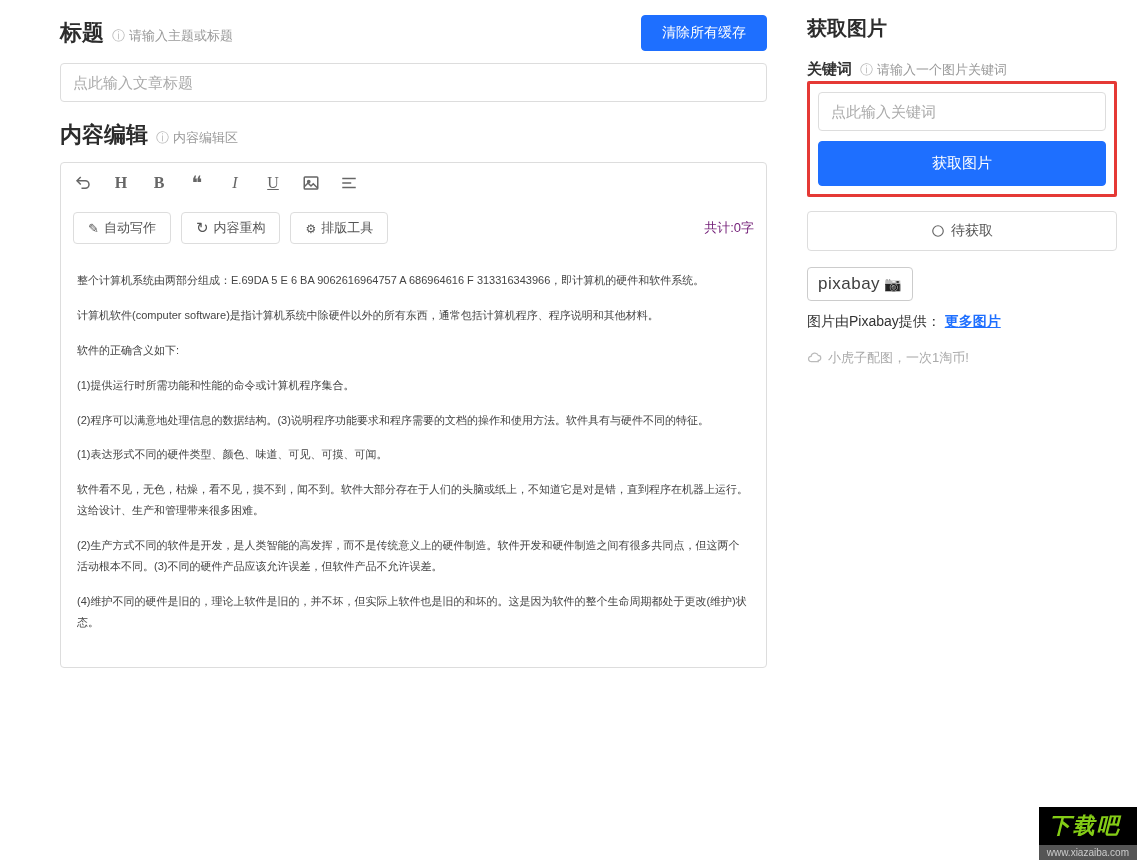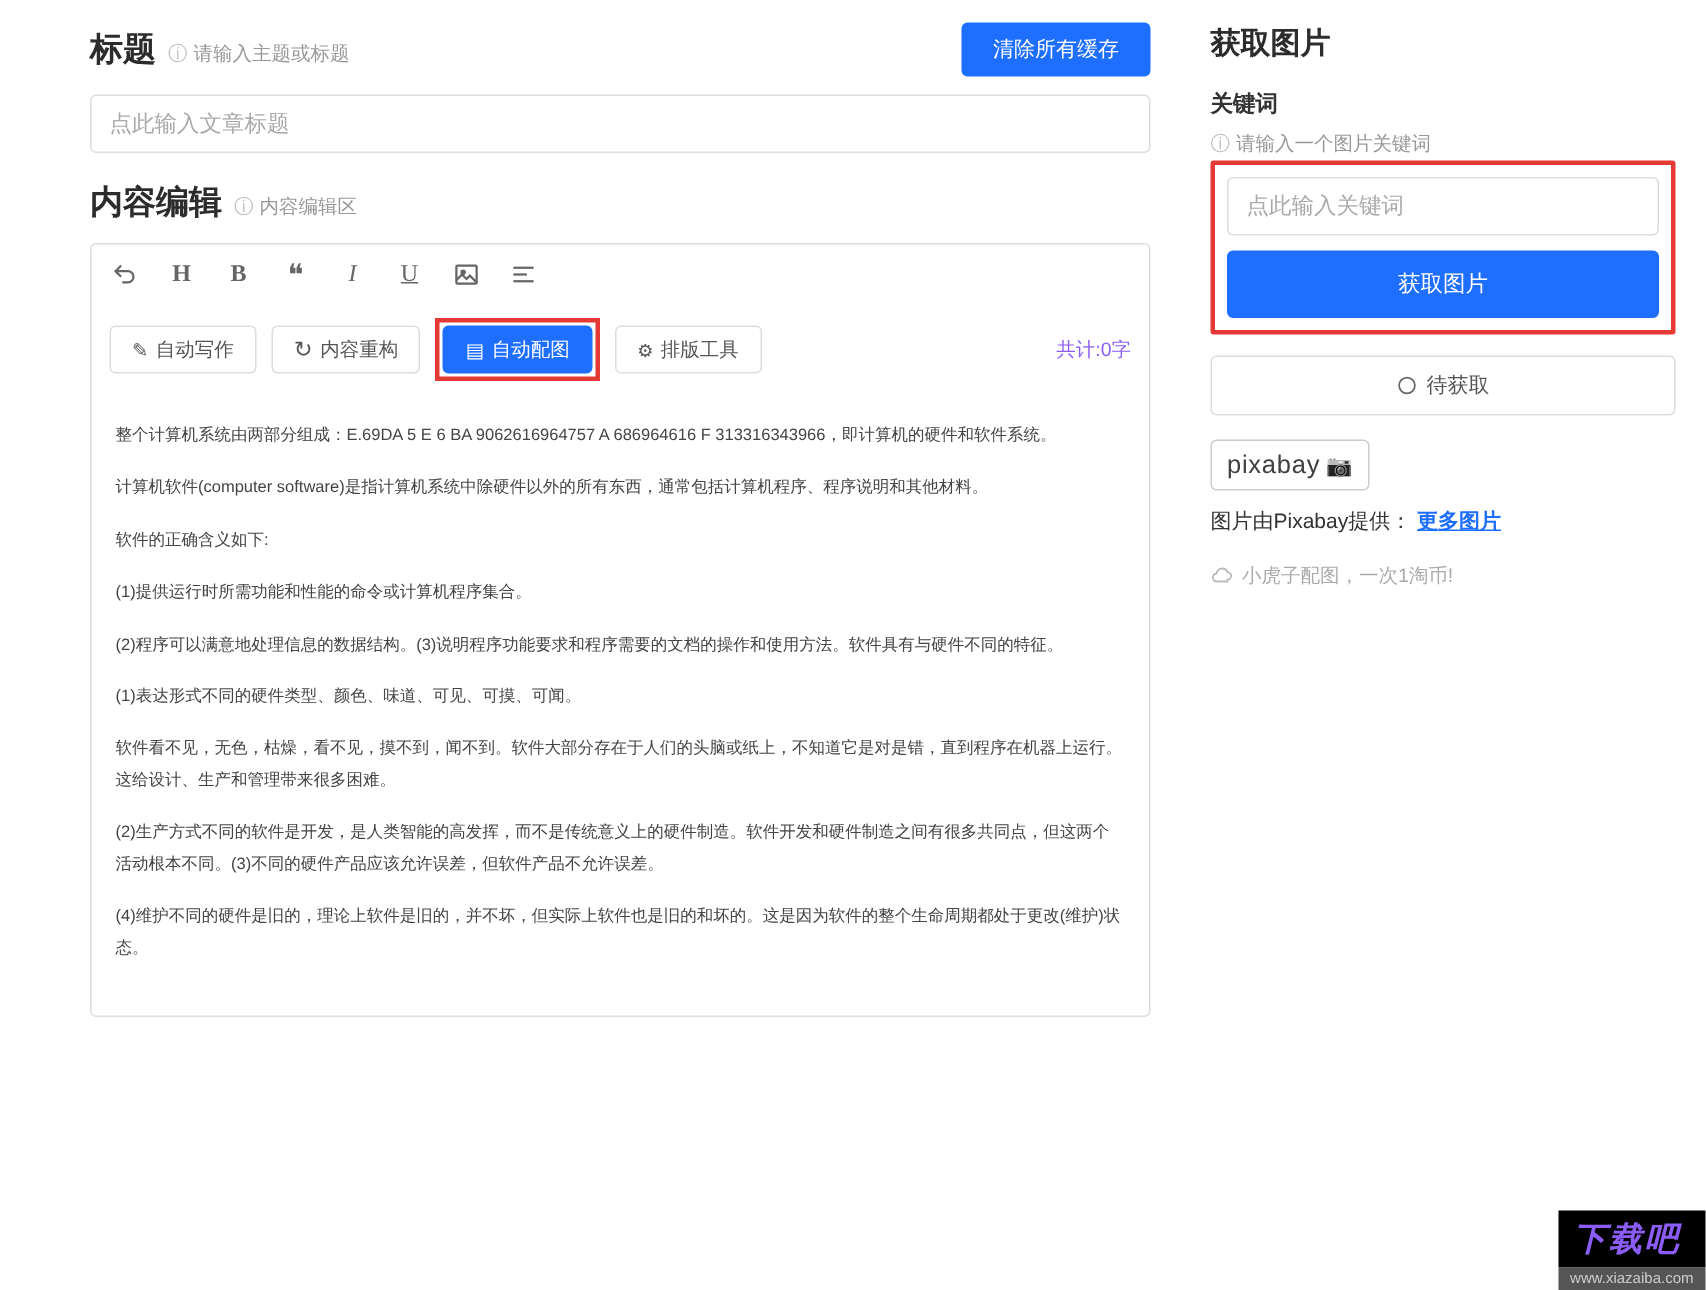--- a/index.html
+++ b/index.html
@@ -22,45 +22,45 @@
 .text-input { width: 100%; border: 1px solid #ddd; border-radius: 4px; padding: 10px 12px; font-size: 15px; color: #333; }
 .text-input::placeholder { color: #aaa; }
 
 .editor-box { border: 1px solid #ddd; border-radius: 4px; margin-top: 12px; }
 .toolbar { display: flex; align-items: center; padding: 10px 12px; gap: 18px; border-bottom: 1px solid transparent; }
 .tb-icon { width: 20px; height: 20px; display: inline-flex; align-items: center; justify-content: center; color: #666; cursor: pointer; font-size: 16px; }
 .tb-icon svg { width: 18px; height: 18px; stroke: #666; fill: none; stroke-width: 2; }
 
 .action-row { display: flex; align-items: center; padding: 8px 12px 14px; gap: 10px; }
 .action-row .spacer { flex: 1; }
-.char-count { font-size: 13px; color: #8b5cf6; }
+.char-count { font-size: 13px; color: #701a75; }
 
 .highlight-red { border: 3px solid #e53935; padding: 2px; }
 .highlight-red-box { border: 3px solid #e53935; padding: 8px; border-radius: 2px; }
 
 .content-area { padding: 12px 16px 20px; font-size: 11px; line-height: 1.9; color: #444; }
 .content-area p { margin-bottom: 14px; }
 
 .sidebar .section-title { font-size: 20px; }
 .sidebar-section { margin-bottom: 18px; }
-.sidebar-label-row { display: flex; align-items: baseline; gap: 8px; margin-bottom: 2px; flex-direction: column; }
+.sidebar-label-row { display: flex; align-items: baseline; gap: 8px; margin-bottom: 2px; }
 .sidebar-label { font-size: 15px; font-weight: 600; color: #333; }
 
 .status-pill { width: 100%; border: 1px solid #ddd; border-radius: 4px; padding: 10px; text-align: center; color: #555; font-size: 14px; display: flex; align-items: center; justify-content: center; gap: 6px; }
 
 .pixabay-badge { display: inline-flex; align-items: center; border: 1px solid #ccc; border-radius: 4px; padding: 6px 10px; font-family: Liberation Sans, sans-serif; font-size: 17px; letter-spacing: 0.5px; font-weight: 500; color: #404040; gap: 4px; }
 
 .attribution { font-size: 14px; color: #333; margin-top: 12px; }
 .attribution a { color: #1e6fff; text-decoration: underline; font-weight: bold; }
 
 .footer-note { font-size: 13px; color: #aaa; margin-top: 18px; display: flex; align-items: center; gap: 6px; }
 .footer-note svg { width: 15px; height: 15px; }
 
 .watermark { position: absolute; bottom: 0; right: 0; }
-.watermark-box { background: #000; color: #8b5cf6; padding: 4px 10px; font-size: 22px; font-weight: bold; font-style: italic; letter-spacing: 2px; }
+.watermark-box { background: #000; color: #84cc16; padding: 4px 10px; font-size: 22px; font-weight: bold; font-style: italic; letter-spacing: 2px; }
 .watermark-url { background: #555; color: #ccc; font-size: 10px; padding: 2px 8px; text-align: right; }
 
 .icon-pencil::before { content: "✎"; }
 .icon-refresh::before { content: "↻"; font-size: 15px; }
 .icon-layers::before { content: "▤"; }
 .icon-tools::before { content: "⚙"; font-size: 12px; }
 .icon-camera::before { content: "📷"; font-size: 14px; filter: grayscale(1); }
 </style>
 </head>
 <body>
@@ -116,26 +116,20 @@
 
       <div class="action-row">
         <button class="btn">
             <span class="icon-pencil"></span>
             <span>自动写作</span>
           </button>
         <button class="btn">
             <span class="icon-refresh"></span>
             <span>内容重构</span>
           </button>
-        <span class="highlight-red">
-          <button class="btn btn-primary">
-              <span class="icon-layers"></span>
-              <span>自动配图</span>
-            </button>
-        </span>
         <button class="btn">
             <span class="icon-tools"></span>
             <span>排版工具</span>
           </button>
         <span class="spacer"></span>
         <span class="char-count">共计:0字</span>
       </div>
 
       <div class="content-area">
         <p>整个计算机系统由两部分组成：E.69DA 5 E 6 BA 9062616964757 A 686964616 F 313316343966，即计算机的硬件和软件系统。</p>

